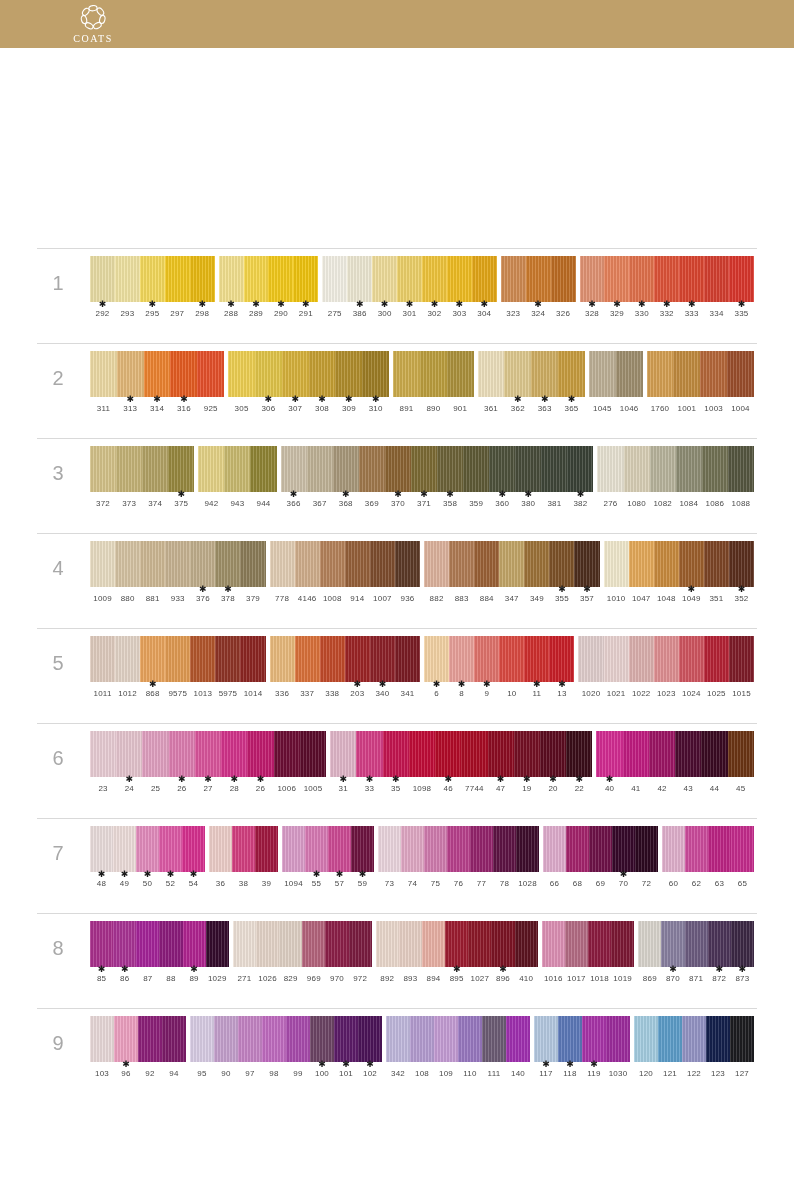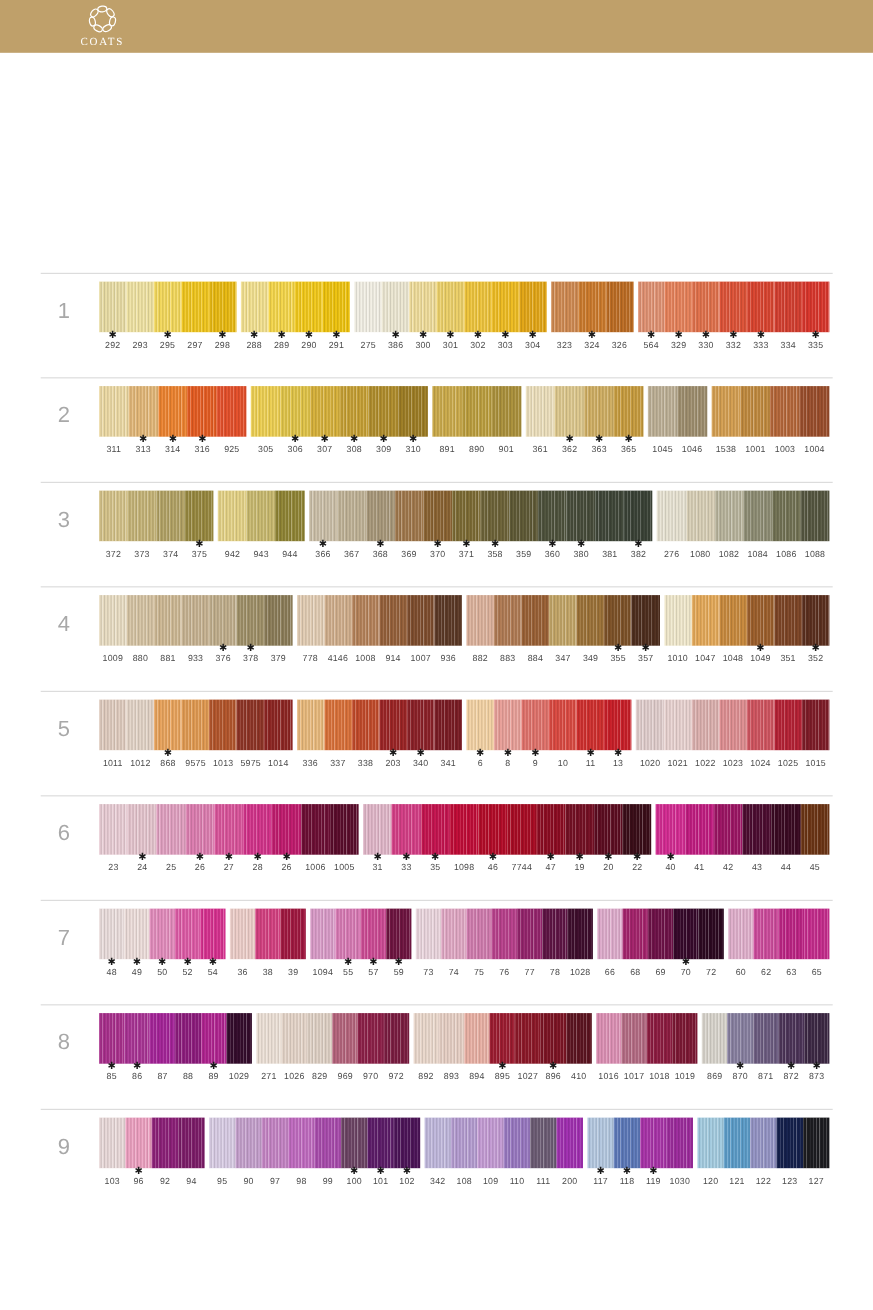--- a/index.html
+++ b/index.html
@@ -258,21 +258,21 @@
           <div class="lab">
             <div class="star">✱</div>
             <div class="num">324</div>
           </div>
           <div class="lab">
             <div class="num">326</div>
           </div>
           <div class="lab gaplab"></div>
           <div class="lab">
             <div class="star">✱</div>
-            <div class="num">564</div>
+            <div class="num">328</div>
           </div>
           <div class="lab">
             <div class="star">✱</div>
             <div class="num">329</div>
           </div>
           <div class="lab">
             <div class="star">✱</div>
             <div class="num">330</div>
           </div>
           <div class="lab">
@@ -447,21 +447,21 @@
           </div>
           <div class="lab gaplab"></div>
           <div class="lab">
             <div class="num">1045</div>
           </div>
           <div class="lab">
             <div class="num">1046</div>
           </div>
           <div class="lab gaplab"></div>
           <div class="lab">
-            <div class="num">1538</div>
+            <div class="num">1760</div>
           </div>
           <div class="lab">
             <div class="num">1001</div>
           </div>
           <div class="lab">
             <div class="num">1003</div>
           </div>
           <div class="lab">
             <div class="num">1004</div>
           </div>
@@ -1713,21 +1713,21 @@
           <div class="lab">
             <div class="num">109</div>
           </div>
           <div class="lab">
             <div class="num">110</div>
           </div>
           <div class="lab">
             <div class="num">111</div>
           </div>
           <div class="lab">
-            <div class="num">200</div>
+            <div class="num">140</div>
           </div>
           <div class="lab gaplab"></div>
           <div class="lab">
             <div class="star">✱</div>
             <div class="num">117</div>
           </div>
           <div class="lab">
             <div class="star">✱</div>
             <div class="num">118</div>
           </div>

